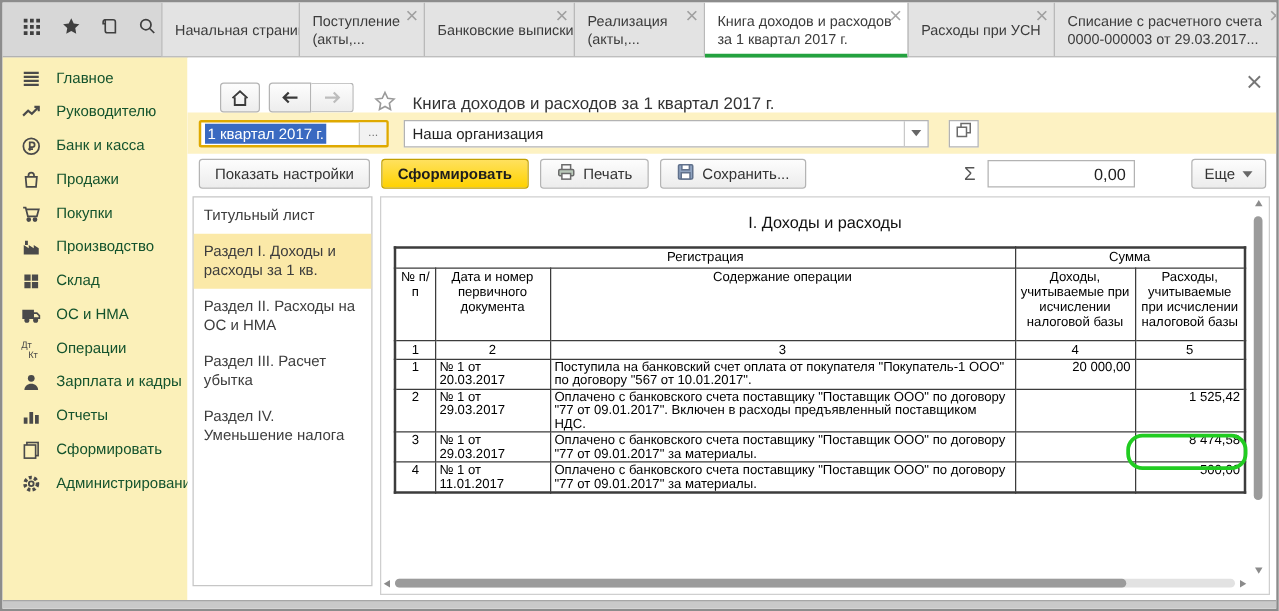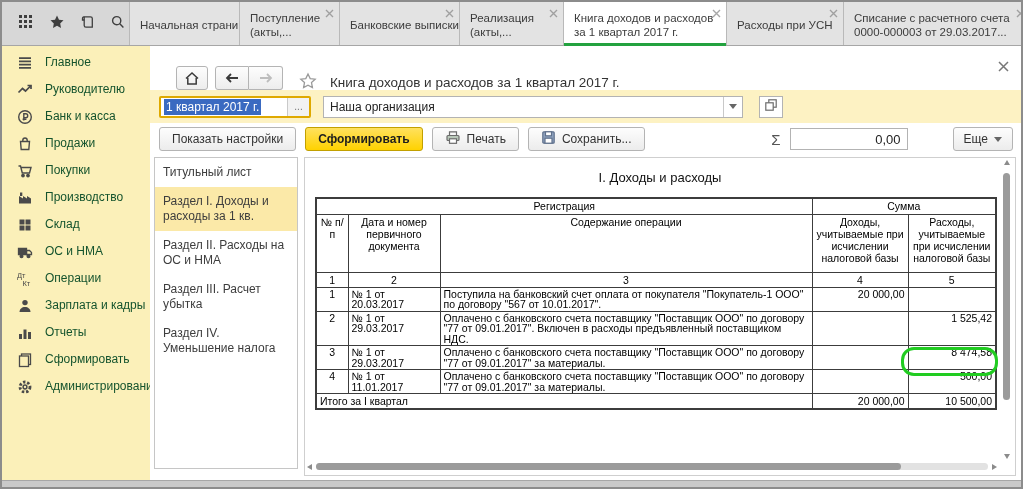--- a/index.html
+++ b/index.html
@@ -414,25 +414,20 @@
                 <td class="money"></td>
                 <td class="money">8 474,58</td>
               </tr>
               <tr class="data-row">
                 <td class="num">4</td>
                 <td>№ 1 от 11.01.2017</td>
                 <td>Оплачено с банковского счета поставщику "Поставщик ООО" по договору "77 от 09.01.2017" за материалы.</td>
                 <td class="money"></td>
                 <td class="money">500,00</td>
               </tr>
-              <tr class="total-row">
-                <td colspan="3">Итого за I квартал</td>
-                <td class="money">20 000,00</td>
-                <td class="money">10 500,00</td>
-              </tr>
             </tbody>
               </table>
             <div class="annotation"></div>
           </div>
 
           <div class="vscroll">
             <span class="tri-up"></span>
             <span class="thumb"></span>
             <span class="tri-dn"></span>
           </div>

